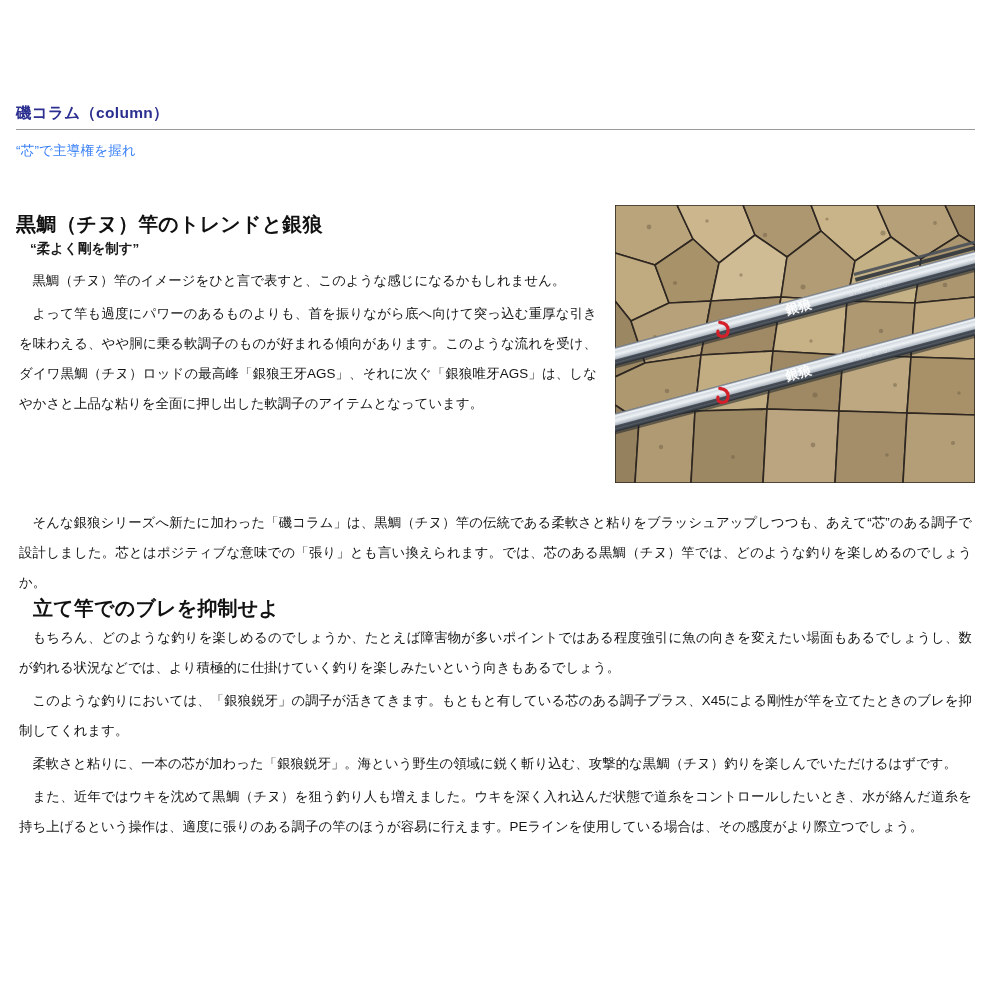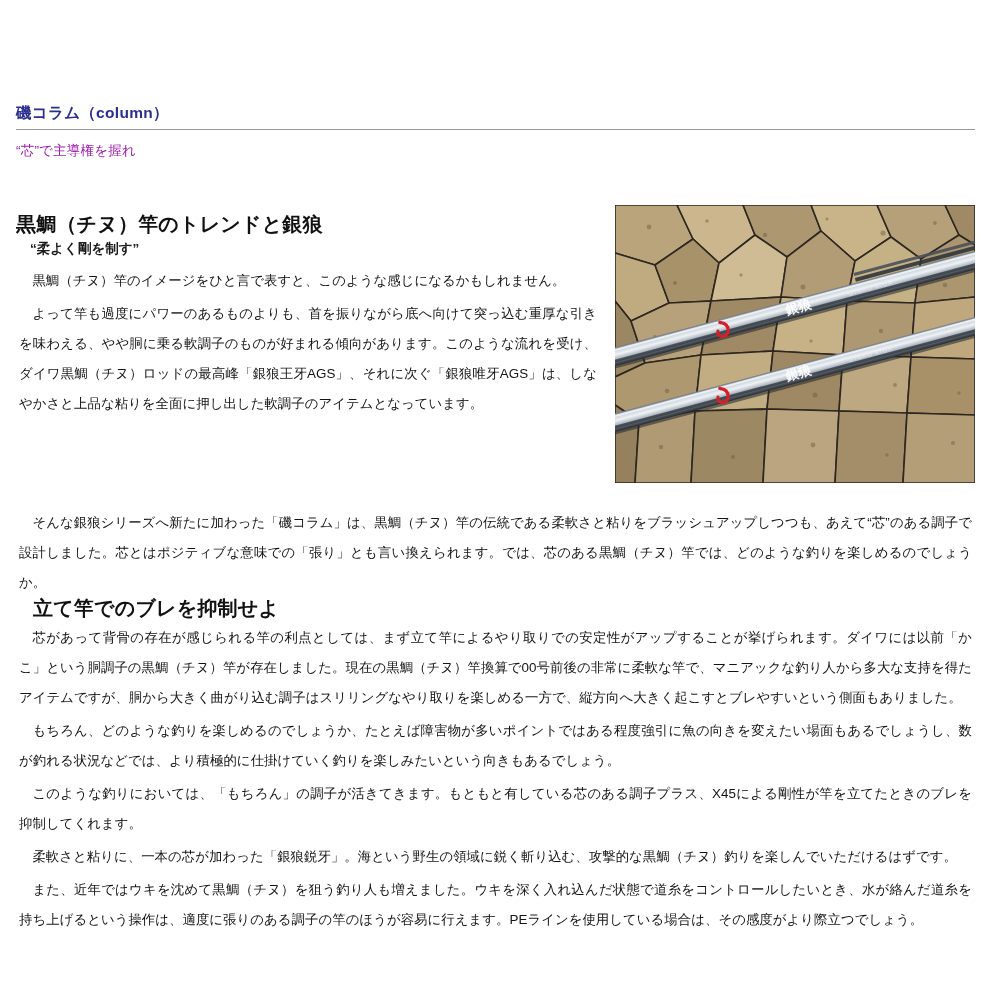--- a/index.html
+++ b/index.html
@@ -42,21 +42,21 @@
     width: 959px;
     height: 0;
     border-top: 1.6px solid #9a9a9a;
   }
 
   .subtitle {
     position: absolute;
     left: 16px;
     top: 142px;
     font-size: 13.5px;
-    color: #a21caf;
+    color: #3b82f6;
     white-space: nowrap;
     letter-spacing: 0.2px;
   }
 
   
   .photo {
     position: absolute;
     left: 615px;
     top: 205px;
     width: 360px;
@@ -255,20 +255,19 @@
     <p>よって竿も過度にパワーのあるものよりも、首を振りながら底へ向けて突っ込む重厚な引きを味わえる、やや胴に乗る軟調子のものが好まれる傾向があります。このような流れを受け、ダイワ黒鯛（チヌ）ロッドの最高峰「銀狼王牙AGS」、それに次ぐ「銀狼唯牙AGS」は、しなやかさと上品な粘りを全面に押し出した軟調子のアイテムとなっています。</p>
   </div>
 
   <div class="body-col" id="para-wide-1">
     <p>そんな銀狼シリーズへ新たに加わった「磯コラム」は、黒鯛（チヌ）竿の伝統である柔軟さと粘りをブラッシュアップしつつも、あえて“芯”のある調子で設計しました。芯とはポジティブな意味での「張り」とも言い換えられます。では、芯のある黒鯛（チヌ）竿では、どのような釣りを楽しめるのでしょうか。</p>
   </div>
 
   <div class="sec-head" id="head2">立て竿でのブレを抑制せよ</div>
 
   <div class="body-col" id="para-wide-2">
-    <p>芯があって背骨の存在が感じられる竿の利点としては、まず立て竿によるやり取りでの安定性がアップすることが挙げられます。ダイワには以前「かこ」という胴調子の黒鯛（チヌ）竿が存在しました。現在の黒鯛（チヌ）竿換算で00号前後の非常に柔軟な竿で、マニアックな釣り人から多大な支持を得たアイテムですが、胴から大きく曲がり込む調子はスリリングなやり取りを楽しめる一方で、縦方向へ大きく起こすとブレやすいという側面もありました。</p>
     <p>もちろん、どのような釣りを楽しめるのでしょうか、たとえば障害物が多いポイントではある程度強引に魚の向きを変えたい場面もあるでしょうし、数が釣れる状況などでは、より積極的に仕掛けていく釣りを楽しみたいという向きもあるでしょう。</p>
-    <p>このような釣りにおいては、「もちろん」の調子が活きてきます。もともと有している芯のある調子プラス、X45による剛性が竿を立てたときのブレを抑制してくれます。</p>
+    <p>このような釣りにおいては、「銀狼鋭牙」の調子が活きてきます。もともと有している芯のある調子プラス、X45による剛性が竿を立てたときのブレを抑制してくれます。</p>
     <p>柔軟さと粘りに、一本の芯が加わった「銀狼鋭牙」。海という野生の領域に鋭く斬り込む、攻撃的な黒鯛（チヌ）釣りを楽しんでいただけるはずです。</p>
     <p>また、近年ではウキを沈めて黒鯛（チヌ）を狙う釣り人も増えました。ウキを深く入れ込んだ状態で道糸をコントロールしたいとき、水が絡んだ道糸を持ち上げるという操作は、適度に張りのある調子の竿のほうが容易に行えます。PEラインを使用している場合は、その感度がより際立つでしょう。</p>
   </div>
 
 </div>
 
 </body></html>

